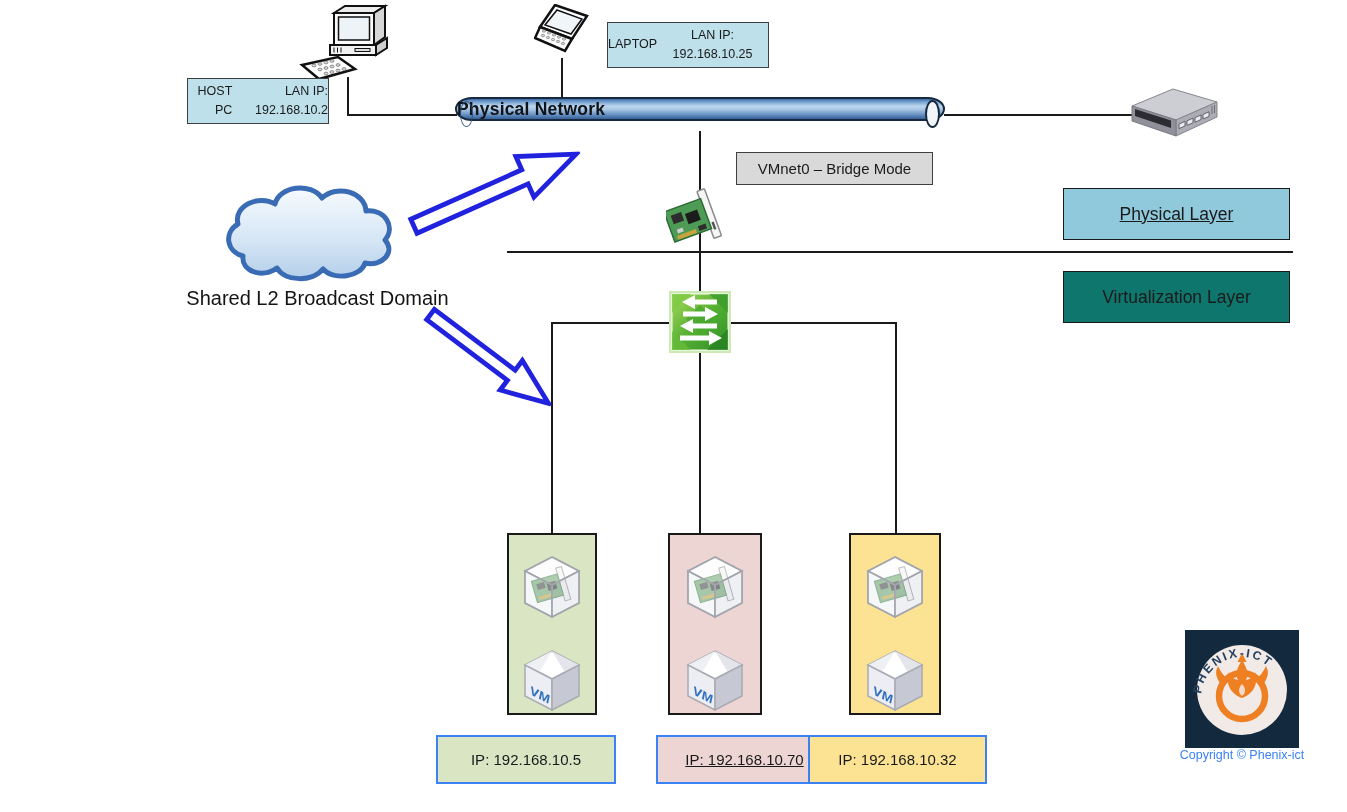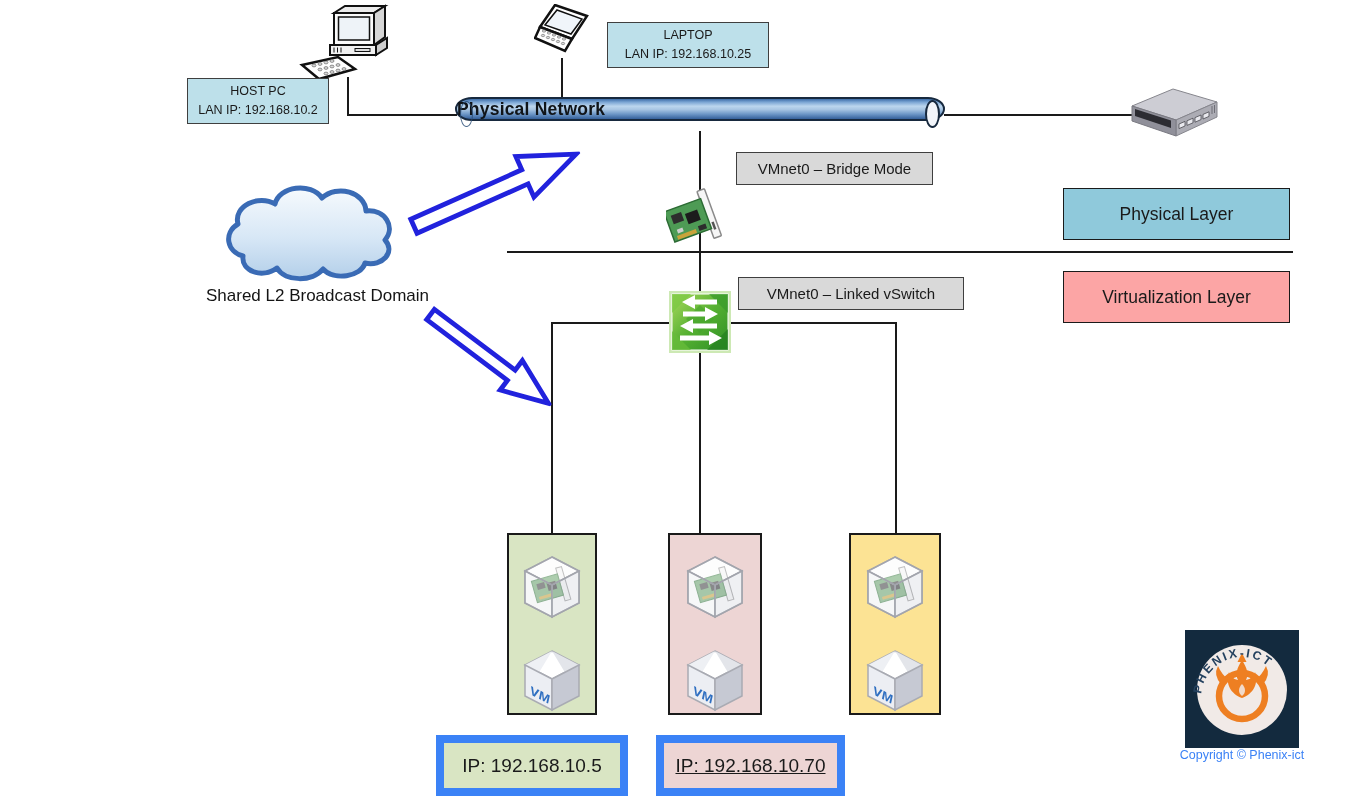--- a/index.html
+++ b/index.html
@@ -2,45 +2,45 @@
 <html><head>
 <meta charset="utf-8">
 <style>
   html,body{margin:0;padding:0;background:#fff;}
   .canvas{position:relative;width:1347px;height:812px;background:#fff;overflow:hidden;
           font-family:"Liberation Sans", sans-serif;color:#1a1a1a;}
   .abs{position:absolute;}
   .line{position:absolute;background:#1a1a1a;}
   .label-blue{position:absolute;background:#BDE0EA;border:1.6px solid #3f3f3f;
 
-              display:flex;flex-direction:column;justify-content:center;align-items:center;
+              display:flex;flex-direction:row;justify-content:center;align-items:center;
               font-size:12.5px;line-height:1.55;text-align:center;}
   .label-gray{position:absolute;background:#D9D9D9;border:1.6px solid #3f3f3f;
               display:flex;justify-content:center;align-items:center;font-size:15px;}
   .layer-box{position:absolute;border:1.8px solid #1a1a1a;display:flex;justify-content:center;
              align-items:center;font-size:17.5px;}
   .layer-blue{background:#8FC9DB;}
-  .layer-orange{background:#fca5a5;}
+  .layer-orange{background:#0f766e;}
   .vm-box{position:absolute;border:2px solid #1a1a1a;display:flex;flex-direction:column;
           align-items:center;justify-content:flex-start;gap:26px;padding-top:20px;box-sizing:border-box;}
   .vm-green{background:#D9E5C3;}
   .vm-pink{background:#EDD5D4;}
   .vm-yellow{background:#FCE394;}
-  .ip-box{position:absolute;border:8px solid #3b82f6;display:flex;justify-content:center;
-          align-items:center;font-size:19px;}
+  .ip-box{position:absolute;border:2px solid #3b82f6;display:flex;justify-content:center;
+          align-items:center;font-size:15px;}
   .cylinder{position:absolute;left:455px;top:97px;width:490px;height:24px;box-sizing:border-box;
             border:2px solid #17293e;border-radius:17px/50%;
             background:linear-gradient(180deg,#3d6da8 0%,#7ca6d4 16%,#bcd6ee 36%,#a9c6e3 52%,#6c96c6 76%,#35609a 100%);
             display:flex;align-items:center;justify-content:flex-start;}
   .cyl-text{font-size:17.5px;font-weight:600;color:#101418;letter-spacing:0.2px;}
   .cyl-cap-r{position:absolute;right:3px;top:1px;width:15px;height:28px;border-radius:50%;
              background:#f2f5fa;border:2px solid #17293e;box-sizing:border-box;}
   .cyl-cap-l{position:absolute;left:3px;top:2px;width:13px;height:26px;border-radius:50%;
              border:1.8px solid #2a4d77;box-sizing:border-box;opacity:0.85;}
-  .cloud-text{position:absolute;text-align:center;font-size:17px;line-height:1.35;color:#141414;}
+  .cloud-text{position:absolute;text-align:center;font-size:20px;line-height:1.35;color:#141414;}
   .copyright{position:absolute;font-size:12.5px;color:#3b82f6;text-align:center;}
   .logo-wrap{position:absolute;left:1185px;top:630px;width:114px;height:118px;background:#132A3E;}
   svg{display:block;}
 </style>
 </head>
 <body>
 
 <div class="canvas">
 
   <div class="line" style="left:347px;top:77px;width:1.6px;height:38px;"></div>
@@ -151,27 +151,24 @@
         <rect x="2" y="16" width="39" height="32" fill="#4e9b55" stroke="#2c6b34" stroke-width="1.5"></rect>
         <rect x="7" y="22" width="11" height="9" fill="#2d2d2d"></rect>
         <rect x="21" y="25" width="13" height="11" fill="#1c1c1c"></rect>
         <rect x="8" y="37" width="6" height="4" fill="#cfcfcf"></rect>
         <rect x="6" y="43" width="20" height="4" fill="#c9a33b"></rect>
         <rect x="29" y="41" width="8" height="5" fill="#2d2d2d"></rect>
       </g>
     </svg>
   </div>
 
-  <div class="layer-box layer-blue" style="left:1063px;top:188px;width:225px;height:50px;">
+  <div class="layer-box layer-blue" style="left:1063px;top:188px;width:225px;height:50px;text-decoration:underline;">
     <span>Physical Layer</span>
   </div>
 
-  <div class="label-gray" style="left:738px;top:277px;width:224px;height:31px;">
-    <span>VMnet0 – Linked vSwitch</span>
-  </div>
 
   <div class="layer-box layer-orange" style="left:1063px;top:271px;width:225px;height:50px;">
     <span>Virtualization Layer</span>
   </div>
 
   <div class="abs" style="left:669px;top:291px;width:62px;height:62px;">
     <svg width="62" height="62" viewBox="0 0 62 62">
       <defs>
         <linearGradient id="vswg" x1="0" y1="0" x2="1" y2="1">
           <stop offset="0" stop-color="#a8d95c"></stop>
@@ -293,20 +290,23 @@
       <text x="10" y="42" transform="skewY(27.5)" font-size="13" font-weight="bold" font-style="italic" fill="#2f6fc1">VM</text>
     </svg>
   </div>
 
   <div class="ip-box vm-green" style="left:436px;top:735px;width:176px;height:45px;">
     <span>IP: 192.168.10.5</span>
   </div>
   <div class="ip-box vm-pink" style="left:656px;top:735px;width:173px;height:45px;text-decoration:underline;">
     <span>IP: 192.168.10.70</span>
   </div>
+  <div class="ip-box vm-yellow" style="left:808px;top:735px;width:175px;height:45px;">
+    <span>IP: 192.168.10.32</span>
+  </div>
 
   <div class="logo-wrap">
     <svg width="114" height="118" viewBox="0 0 114 118">
       <rect width="114" height="118" fill="#132A3E"></rect>
       <circle cx="57" cy="60" r="45" fill="#F1EAE7"></circle>
       <circle cx="57" cy="66" r="23" fill="none" stroke="#EE7F22" stroke-width="6.5"></circle>
       <path d="M36 54 Q28 45 33 36 Q37 45 43 49 Z" fill="#EE7F22"></path>
       <path d="M78 54 Q86 45 81 36 Q77 45 71 49 Z" fill="#EE7F22"></path>
       <circle cx="57" cy="66" r="16" fill="#F1EAE7"></circle>
       <path d="M57 30 C52 38 50 44 53 50 C48 49 45 46 44 42 C40 54 46 64 57 68 C68 64 74 54 70 42 C69 46 66 49 61 50 C64 44 62 38 57 30 Z" fill="#EE7F22"></path>

